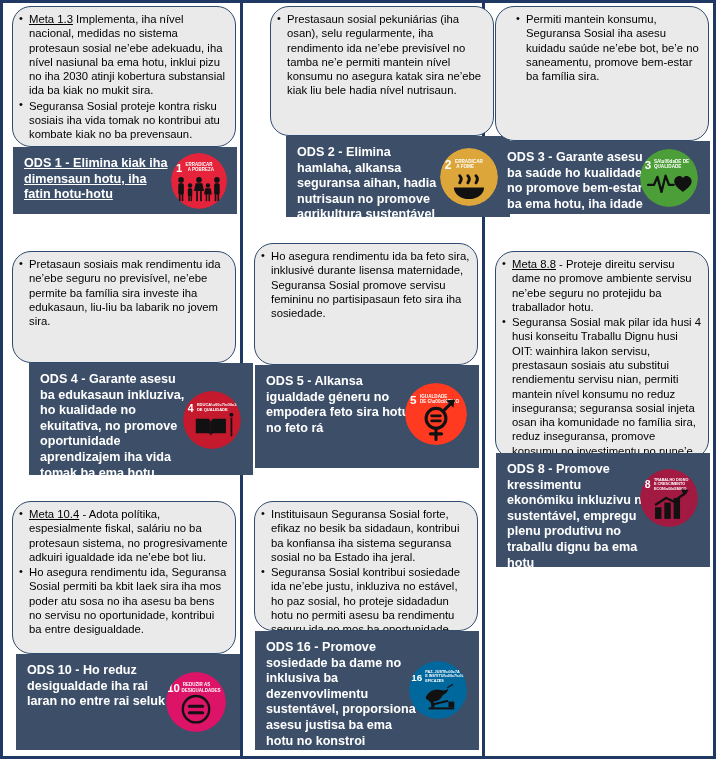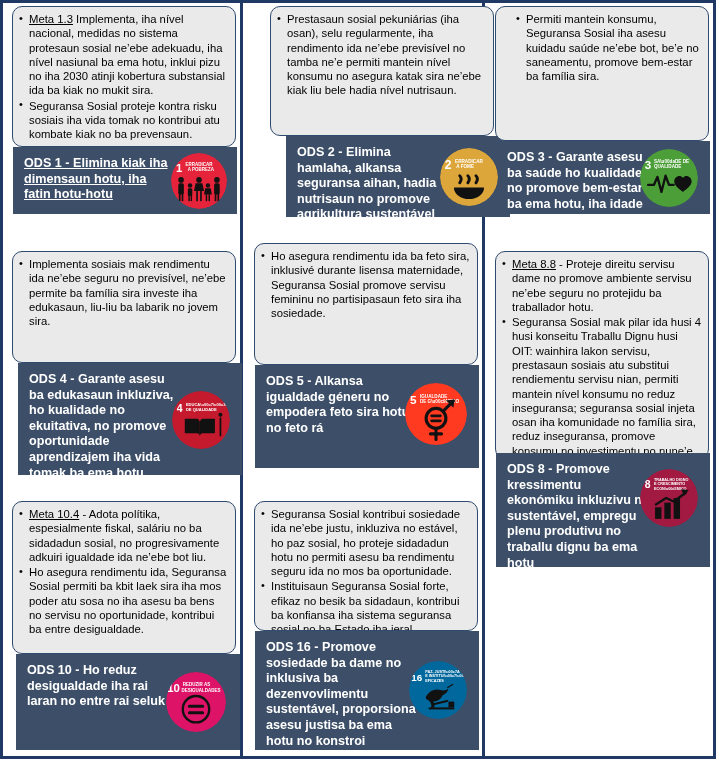--- a/index.html
+++ b/index.html
@@ -29,21 +29,21 @@
     background: #1f3864;
   }
   .card {
     position: absolute;
     box-sizing: border-box;
   }
   .card-body {
     box-sizing: border-box;
     background: #eaeaea;
     border: 1.4px solid #2f4b6e;
-    border-radius: 10px;
+    border-radius: 19px;
     padding: 5px 7px 4px 6px;
     color: #000000;
     font-size: 11.3px;
     line-height: 1.265;
     overflow: hidden;
   }
   .card-body ul {
     margin: 0;
     padding: 0;
     list-style: none;
@@ -99,21 +99,21 @@
   #card-ods2 .card-body   { height: 130px; }
   #card-ods2 .card-header { height: 81px; width: 224px; margin-left: 16px; }
 
   #card-ods3  { left: 492px; top: 3px;   width: 214px; }
   #card-ods3 .card-body   { height: 135px; padding-left: 20px; }
   #card-ods3 .card-header { height: 73px; width: 214px; margin-left: 1px; }
 
   
   #card-ods4  { left: 9px;   top: 248px; width: 224px; }
   #card-ods4 .card-body   { height: 112px; }
-  #card-ods4 .card-header { height: 112px; width: 224px; margin-left: 6px; }
+  #card-ods4 .card-header { height: 112px; width: 224px; margin-left: 17px; }
 
   #card-ods5  { left: 251px; top: 240px; width: 224px; }
   #card-ods5 .card-body   { height: 122px; }
   #card-ods5 .card-header { height: 103px; width: 224px; margin-left: 1px; }
 
   #card-ods8  { left: 492px; top: 248px; width: 214px; }
   #card-ods8 .card-body   { height: 208px; }
   #card-ods8 .card-header { height: 114px; width: 214px; margin-left: 1px;
                             margin-top: -6px; }
 
@@ -228,21 +228,21 @@
           <path d="M14 62 h10 l6 -14 l7 26 l7 -28 l6 16 h8" fill="none" stroke="#111" stroke-width="4" stroke-linejoin="round" stroke-linecap="round"></path>
           <path d="M74 50 c-5 -7 -15 -2 -15 6 c0 7 9 13 15 18 c6 -5 15 -11 15 -18 c0 -8 -10 -13 -15 -6 z" fill="#111"></path>
         </svg>
       </span>
     </div>
   </div>
 
   <div class="card" id="card-ods4">
     <div class="card-body">
       <ul>
-        <li><span>Implementa sosiais mak rendimentu ida ne’ebe seguru no previsível, ne’ebe permite ba família sira investe iha edukasaun, liu-liu ba labarik no jovem sira.</span></li>
+        <li><span>Pretasaun sosiais mak rendimentu ida ne’ebe seguru no previsível, ne’ebe permite ba família sira investe iha edukasaun, liu-liu ba labarik no jovem sira.</span></li>
       </ul>
     </div>
     <div class="card-header">
       <span class="htext">ODS 4 - Garante asesu ba edukasaun inkluziva, ho kualidade no ekuitativa, no promove oportunidade aprendizajem iha vida tomak ba ema hotu</span>
       <span class="ods-icon ic4">
         <svg viewBox="0 0 100 100" width="100%" height="100%">
           <circle cx="50" cy="50" r="50" fill="#c5192d"></circle>
           <text x="8" y="36" font-family="Liberation Sans, sans-serif" font-size="18" font-weight="bold" fill="#fff">4</text>
           <text x="24" y="26" font-family="Liberation Sans, sans-serif" font-size="7" font-weight="bold" fill="#fff">EDUCA\u00c7\u00c3O</text>
           <text x="24" y="34" font-family="Liberation Sans, sans-serif" font-size="7" font-weight="bold" fill="#fff">DE QUALIDADE</text>
@@ -311,21 +311,21 @@
           <path d="M26 62 L45 50 L58 56 L80 40" fill="none" stroke="#111" stroke-width="4" stroke-linejoin="round"></path>
           <path d="M84 36 l-13 -1 l5 11 z" fill="#111"></path>
         </svg>
       </span>
     </div>
   </div>
 
   <div class="card" id="card-ods10">
     <div class="card-body">
       <ul>
-        <li><span class="meta-tag">Meta 10.4</span><span> - Adota polítika, espesialmente fiskal, saláriu no ba sidadadun sosial, no progresivamente adkuiri igualdade ida ne’ebe bot liu.</span></li>
+        <li><span class="meta-tag">Meta 10.4</span><span> - Adota polítika, espesialmente fiskal, saláriu no ba protesaun sistema, no progresivamente adkuiri igualdade ida ne’ebe bot liu.</span></li>
         <li><span>Ho asegura rendimentu ida, Seguransa Sosial permiti ba kbit laek sira iha mos poder atu sosa no iha asesu ba bens no servisu no oportunidade, kontribui ba entre desigualdade.</span></li>
       </ul>
     </div>
     <div class="card-header">
       <span class="htext">ODS 10 - Ho reduz desigualdade iha rai laran no entre rai seluk</span>
       <span class="ods-icon ic10">
         <svg viewBox="0 0 100 100" width="100%" height="100%">
           <circle cx="50" cy="50" r="50" fill="#dd1367"></circle>
           <text x="2" y="34" font-family="Liberation Sans, sans-serif" font-size="19" font-weight="bold" fill="#fff">10</text>
           <text x="28" y="24" font-family="Liberation Sans, sans-serif" font-size="7.5" font-weight="bold" fill="#fff">REDUZIR AS</text>
@@ -336,22 +336,22 @@
               <path d="M39 68 h22"></path>
           </g>
         </svg>
       </span>
     </div>
   </div>
 
   <div class="card" id="card-ods16">
     <div class="card-body">
       <ul>
+        <li><span>Instituisaun Seguransa Sosial forte, efikaz no besik ba sidadaun, kontribui ba konfiansa iha sistema seguransa sosial no ba Estado iha jeral.</span></li>
         <li><span>Seguransa Sosial kontribui sosiedade ida ne’ebe justu, inkluziva no estável, ho paz sosial, ho proteje sidadadun hotu no permiti asesu ba rendimentu seguru ida no mos ba oportunidade.</span></li>
-        <li><span>Instituisaun Seguransa Sosial forte, efikaz no besik ba sidadaun, kontribui ba konfiansa iha sistema seguransa sosial no ba Estado iha jeral.</span></li>
       </ul>
     </div>
     <div class="card-header">
       <span class="htext">ODS 16 - Promove sosiedade ba dame no inklusiva ba dezenvovlimentu sustentável, proporsiona asesu justisa ba ema hotu no konstroi instituisaun efikasia, responsável no inkluziva ba nível hotu</span>
       <span class="ods-icon ic16">
         <svg viewBox="0 0 100 100" width="100%" height="100%">
           <circle cx="50" cy="50" r="50" fill="#00689d"></circle>
           <text x="4" y="34" font-family="Liberation Sans, sans-serif" font-size="17" font-weight="bold" fill="#fff">16</text>
           <text x="28" y="20" font-family="Liberation Sans, sans-serif" font-size="6.5" font-weight="bold" fill="#fff">PAZ, JUSTI\u00c7A</text>
           <text x="28" y="28" font-family="Liberation Sans, sans-serif" font-size="6.5" font-weight="bold" fill="#fff">E INSTITUI\u00c7\u00d5ES</text>

